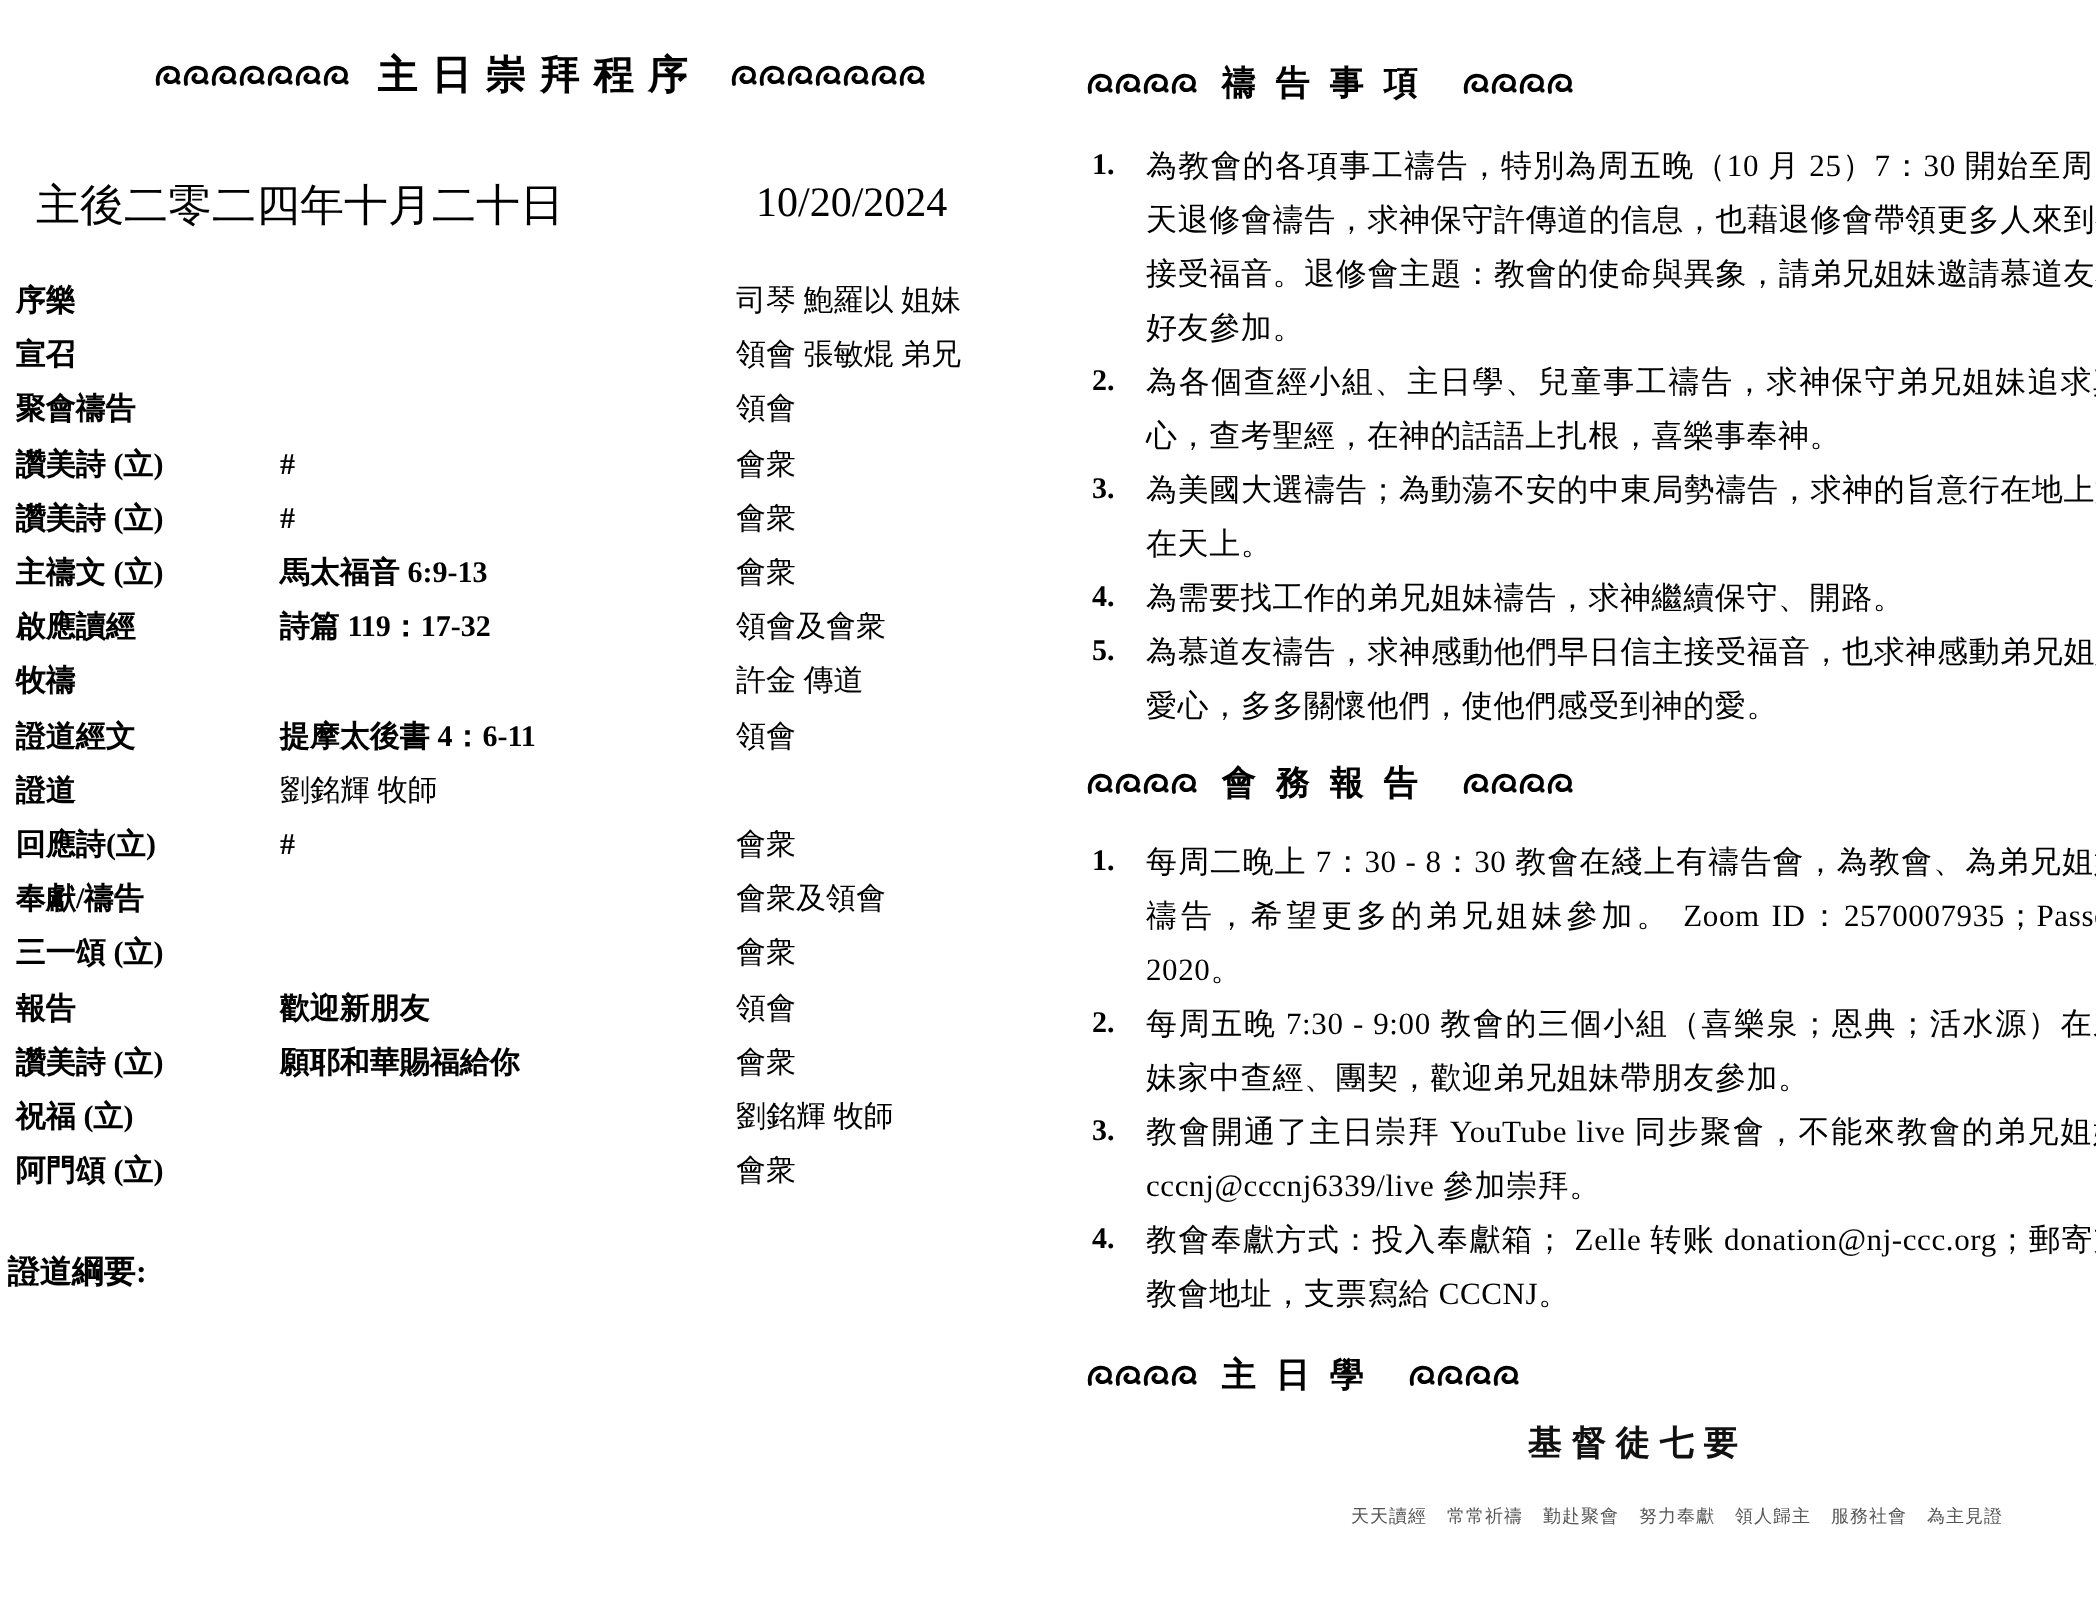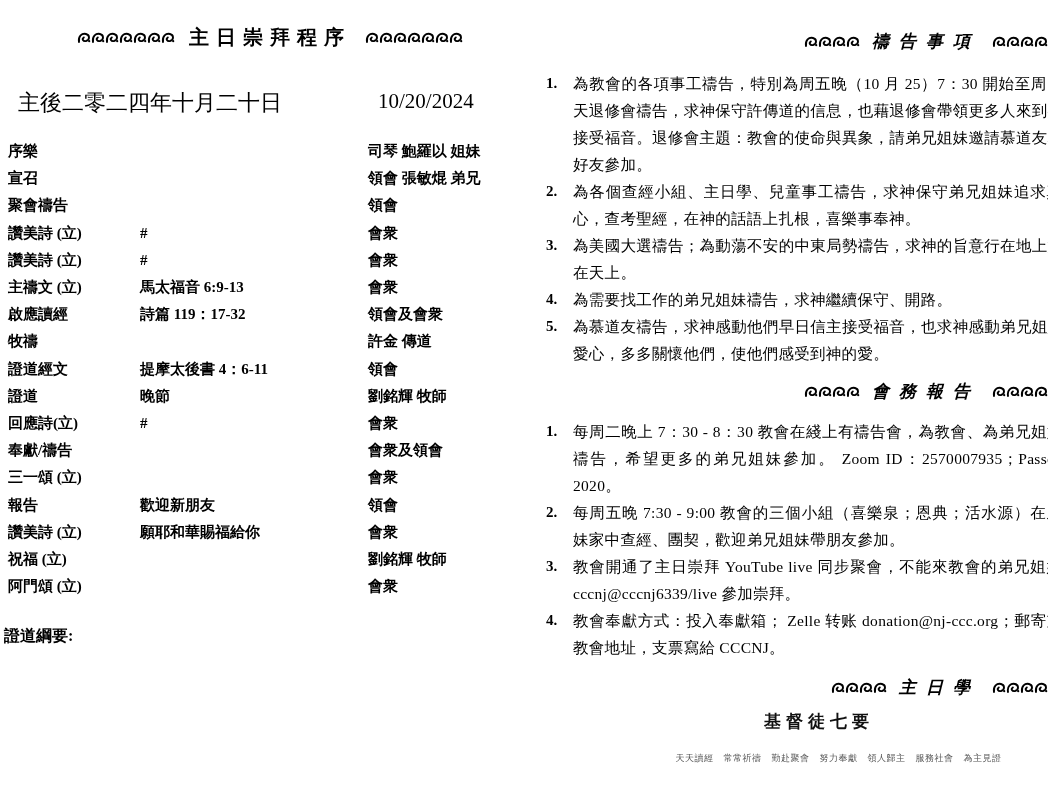--- a/index.html
+++ b/index.html
@@ -19,26 +19,26 @@
     font-size:20px;font-weight:700;letter-spacing:7px;margin:0 10px;
   }
   .orn{vertical-align:middle;display:inline-block;}
   .date-row{position:absolute;left:18px;top:88px;width:530px;height:30px;}
   .date-cn{position:absolute;left:0;top:0;font-size:22px;font-weight:500;}
   .date-num{position:absolute;left:360px;top:1px;font-size:21px;}
   .program{position:absolute;left:8px;top:138px;width:530px;}
   .prow{display:grid;grid-template-columns:132px 228px 1fr;line-height:27.2px;}
   .p-item{font-size:15px;font-weight:600;}
   .p-mid{font-size:15px;font-weight:600;}
-  .p-role{font-size:15px;font-weight:700;}
+  .p-role{font-size:15px;font-weight:400;}
   .sermon-outline{position:absolute;left:4px;top:584px;font-size:16px;font-weight:700;margin-top:42px;}
   
   .right-col{position:absolute;left:543px;top:0;width:552px;height:801px;}
   .sec-heading{
-    position:absolute;width:505px;text-align:right;white-space:nowrap;font-style:italic;
+    position:absolute;width:505px;text-align:left;white-space:nowrap;
   }
   .sec-title{
     display:inline-block;vertical-align:middle;
     font-size:17px;font-weight:700;letter-spacing:10px;margin:0 8px;
   }
   .sec-prayer{top:30px;}
   .sec-biz{top:380px;}
   .sec-ss{top:676px;}
   .olist{position:absolute;left:0;width:552px;}
   .list-prayer{top:70px;}
@@ -152,21 +152,20 @@
         </div>
 
         <div class="prow">
           <span class="p-item">證道經文</span>
           <span class="p-mid">提摩太後書 4：6-11</span>
           <span class="p-role">領會</span>
         </div>
 
         <div class="prow">
           <span class="p-item">證道</span>
-          <span class="p-mid">晚節</span>
           <span class="p-role">劉銘輝 牧師</span>
         </div>
 
         <div class="prow">
           <span class="p-item">回應詩(立)</span>
           <span class="p-mid">#</span>
           <span class="p-role">會衆</span>
         </div>
 
         <div class="prow">

